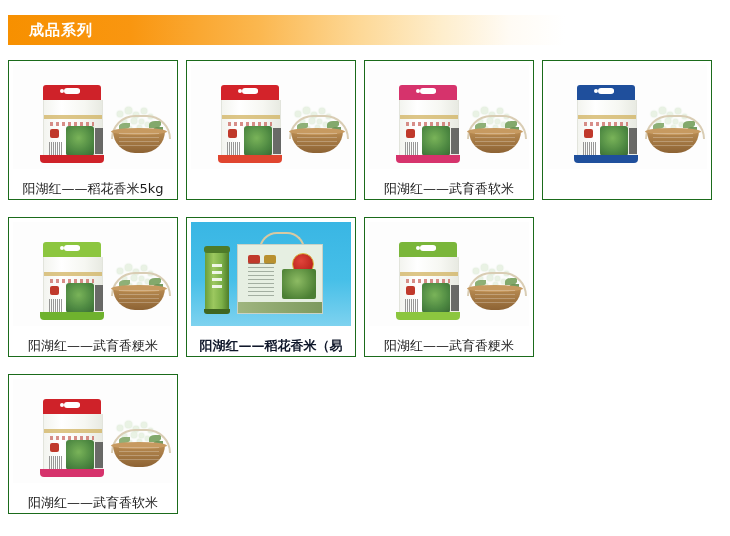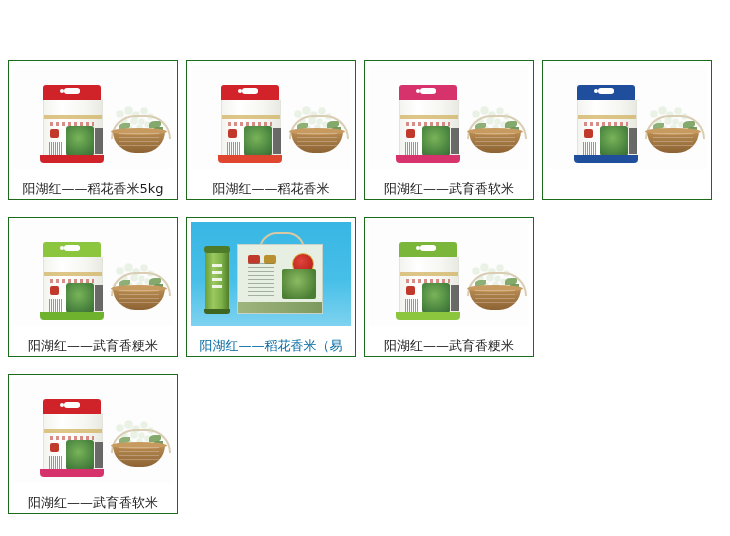--- a/index.html
+++ b/index.html
@@ -175,20 +175,23 @@
   .can .txt{
     position:absolute;top:14px;left:7px;width:10px;height:28px;
     background:repeating-linear-gradient(to bottom,rgba(255,255,255,.85) 0 3px,transparent 3px 7px);
   }
 </style>
 </head>
 <body>
 
 <div class="page">
 
+  <div class="section-header">
+    <div class="title">成品系列</div>
+  </div>
 
   <div class="grid">
       <div class="row">
         <div class="card" style="border-color: rgb(27, 107, 27);">
           <div class="thumb">
             <div class="scene white">
               <div class="bag">
                 <div class="top" style="background:#cf2229">
                   <div class="dots">
                     <i></i>
@@ -266,21 +269,20 @@
                   <i style="left: 22px; top: 18px; width: 5px; height: 5px;"></i>
                   <div class="leaf" style="left: 34px; top: 14px; width: 12px; height: 7px; background: rgb(109, 154, 82);"></div>
                   <div class="leaf" style="left: 4px; top: 16px; width: 11px; height: 6px; background: rgb(122, 162, 95);"></div>
                   <div class="leaf" style="left: 38px; top: 20px; width: 10px; height: 6px; background: rgb(93, 138, 69);"></div>
                 </div>
                 <div class="arc"></div>
                 <div class="bowl"></div>
               </div>
             </div>
           </div>
-          <div class="caption" style="color: rgb(26, 26, 26);">阳湖红——稻花香米</div>
         </div>
         <div class="card" style="border-color: rgb(27, 107, 27);">
           <div class="thumb">
             <div class="scene white">
               <div class="bag">
                 <div class="top" style="background:#d6336c">
                   <div class="dots">
                     <i></i>
                     <i></i>
                     <i></i>
@@ -425,21 +427,21 @@
                   <div class="medal"></div>
                   <div class="medal2"></div>
                   <div class="lines"></div>
                   <div class="tag"></div>
                   <div class="emblem" style="background:radial-gradient(circle at 45% 40%,#8dbb63 0%,#4b7f34 75%)"></div>
                   <div class="footer" style="background:linear-gradient(to right,#9fb57f,#7d9a5e)"></div>
                 </div>
               </div>
             </div>
           </div>
-          <div class="caption" style="color: #0369a1;">阳湖红——稻花香米（易</div>
+          <div class="caption" style="color: #0f172a; font-weight: bold;">阳湖红——稻花香米（易</div>
         </div>
         <div class="card" style="border-color: rgb(27, 107, 27);">
           <div class="thumb">
             <div class="scene white">
               <div class="bag">
                 <div class="top" style="background:#7ab63a">
                   <div class="dots">
                     <i></i>
                     <i></i>
                     <i></i>

